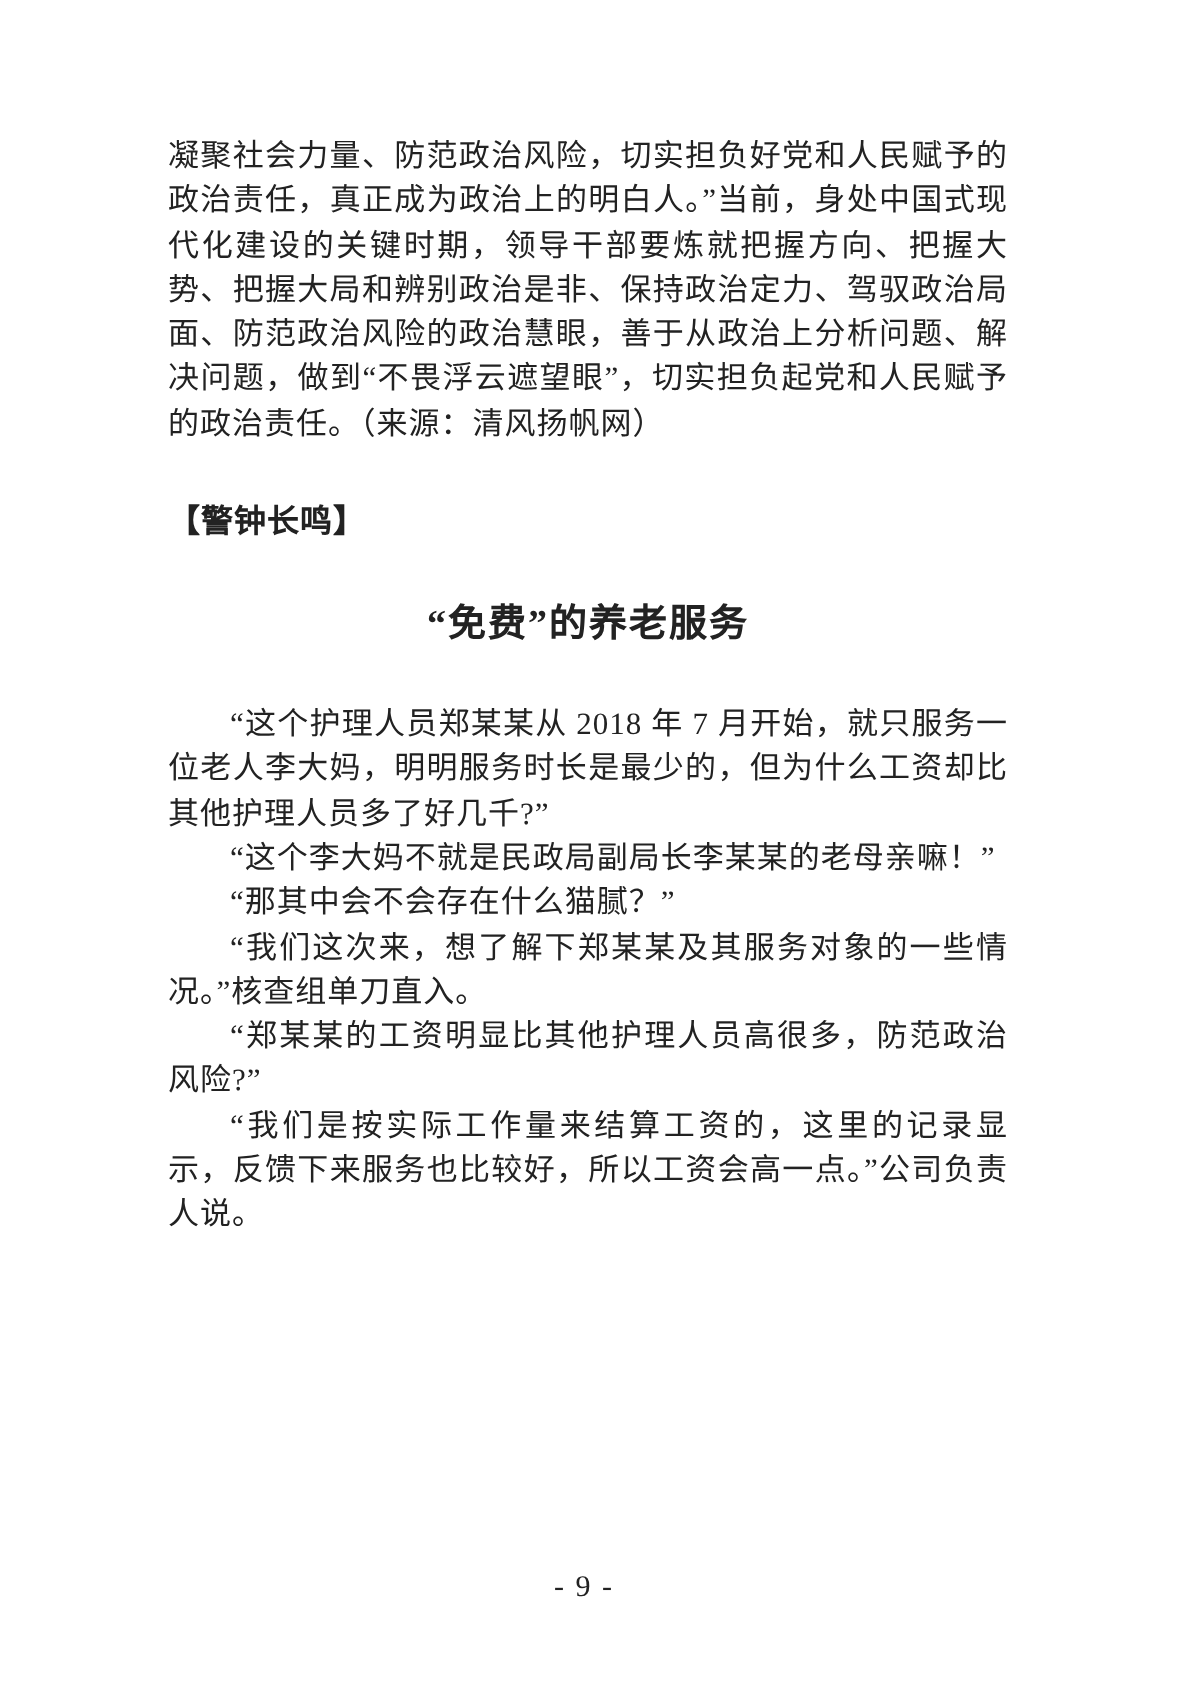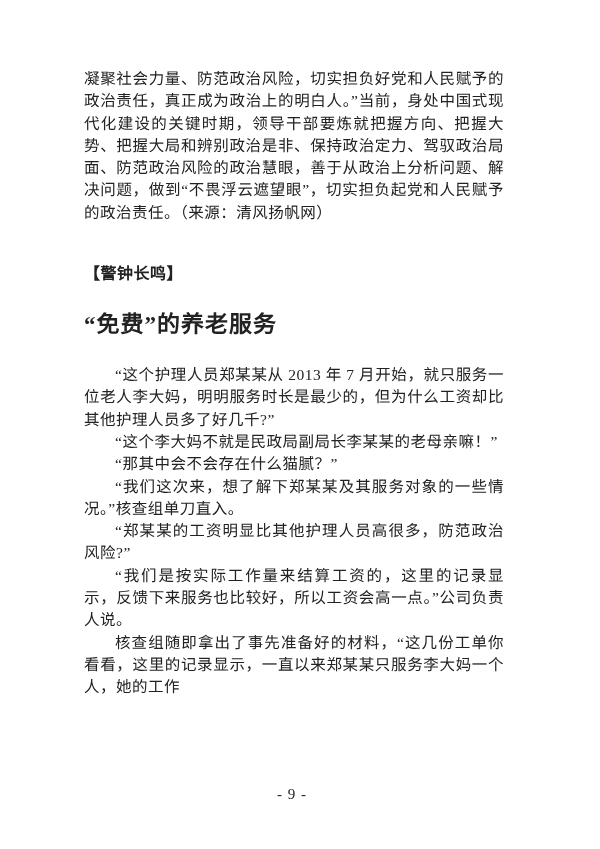--- a/index.html
+++ b/index.html
@@ -24,32 +24,32 @@
     line-height: 22.3px;
     letter-spacing: 0.5px;
     text-align: justify;
     text-justify: inter-character;
     text-indent: 2em;
   }
   .para.no-indent {
     text-indent: 0;
   }
   .section-label {
-    margin: 39px 0 0 0;
+    margin: 27px 0 0 0;
     font-size: 16px;
     line-height: 22px;
     font-weight: bold;
     letter-spacing: 0.5px;
   }
   .article-title {
     margin: 27px 0 26px 0;
-    font-size: 23px;
+    font-size: 19px;
     line-height: 26px;
     font-weight: bold;
-    text-align: left;
+    text-align: center;
     letter-spacing: 1px;
   }
   .page-number {
     position: absolute;
     left: 0;
     right: 0;
     top: 786px;
     text-align: center;
     font-size: 15px;
     letter-spacing: 1px;
@@ -63,31 +63,30 @@
 
   <p class="para no-indent">凝聚社会力量、防范政治风险，切实担负好党和人民赋予的政治责任，真正成为政治上的明白人。”当前，身处中国式现代化建设的关键时期，领导干部要炼就把握方向、把握大势、把握大局和辨别政治是非、保持政治定力、驾驭政治局面、防范政治风险的政治慧眼，善于从政治上分析问题、解决问题，做到“不畏浮云遮望眼”，切实担负起党和人民赋予的政治责任。（来源：清风扬帆网）</p>
 
   <p class="section-label">【警钟长鸣】</p>
 
   <h1 class="article-title">“免费”的养老服务</h1>
 
   <div>
 
 
-      <p class="para">“这个护理人员郑某某从 2013 年 7 月开始，就只服务一位老人李大妈，明明服务时长是最少的，但为什么工资却比其他护理人员多了好几千?”</p>
+      <p class="para">“这个护理人员郑某某从 2018 年 7 月开始，就只服务一位老人李大妈，明明服务时长是最少的，但为什么工资却比其他护理人员多了好几千?”</p>
 
       <p class="para">“这个李大妈不就是民政局副局长李某某的老母亲嘛！”</p>
 
       <p class="para">“那其中会不会存在什么猫腻？”</p>
 
 
       <p class="para">“我们这次来，想了解下郑某某及其服务对象的一些情况。”核查组单刀直入。</p>
 
       <p class="para">“郑某某的工资明显比其他护理人员高很多，防范政治风险?”</p>
 
       <p class="para">“我们是按实际工作量来结算工资的，这里的记录显示，反馈下来服务也比较好，所以工资会高一点。”公司负责人说。</p>
 
-      <p class="para">核查组随即拿出了事先准备好的材料，“这几份工单你看看，这里的记录显示，一直以来郑某某只服务李大妈一个人，她的工作</p>
     </div>
 
   <div class="page-number">- 9 -</div>
 
 </div>
 
 </body></html>

